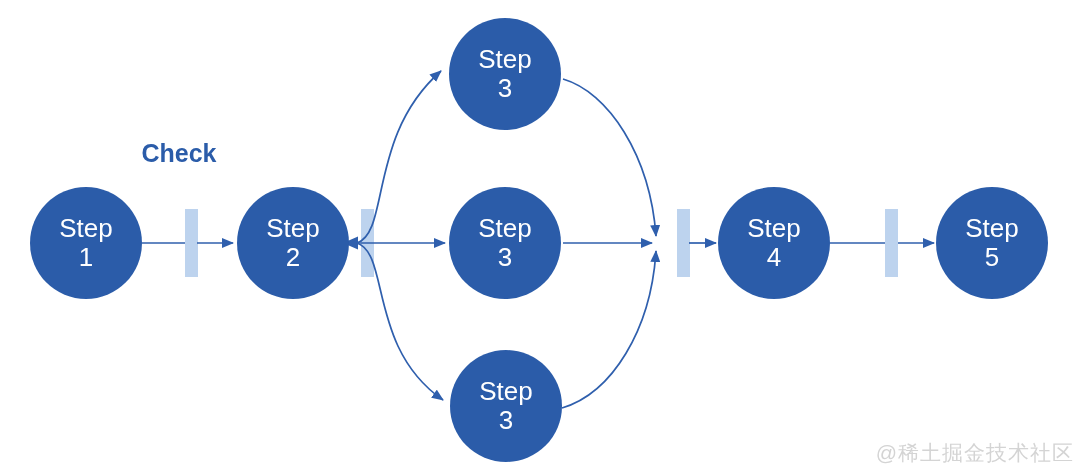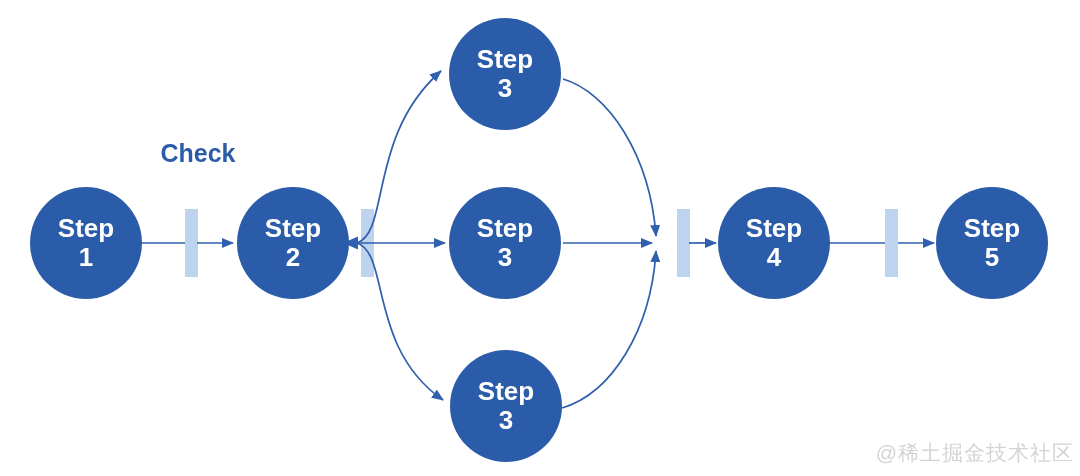--- a/index.html
+++ b/index.html
@@ -35,27 +35,27 @@
     z-index:1;
   }
   .node{
     position:absolute;
     width:112px;height:112px;
     border-radius:50%;
     background:var(--node-fill,#2b5ca9);
     color:var(--node-text,#ffffff);
     display:flex;flex-direction:column;
     align-items:center;justify-content:center;
-    font-size:26px;font-weight:bold;line-height:1.13;
+    font-size:26px;font-weight:normal;line-height:1.13;
     z-index:3;
     text-align:center;
   }
   .checkpoint-label{
     position:absolute;
-    left:147px;top:138px;width:102px;
+    left:128px;top:138px;width:102px;
     text-align:center;
     color:var(--label-text,#2b5ca9);
     font-size:25px;font-weight:bold;line-height:1.22;
     z-index:3;
   }
   .watermark{
     position:absolute;
     right:6px;bottom:9px;
     color:var(--watermark-text,#d4d4d4);
     font-size:21px;

